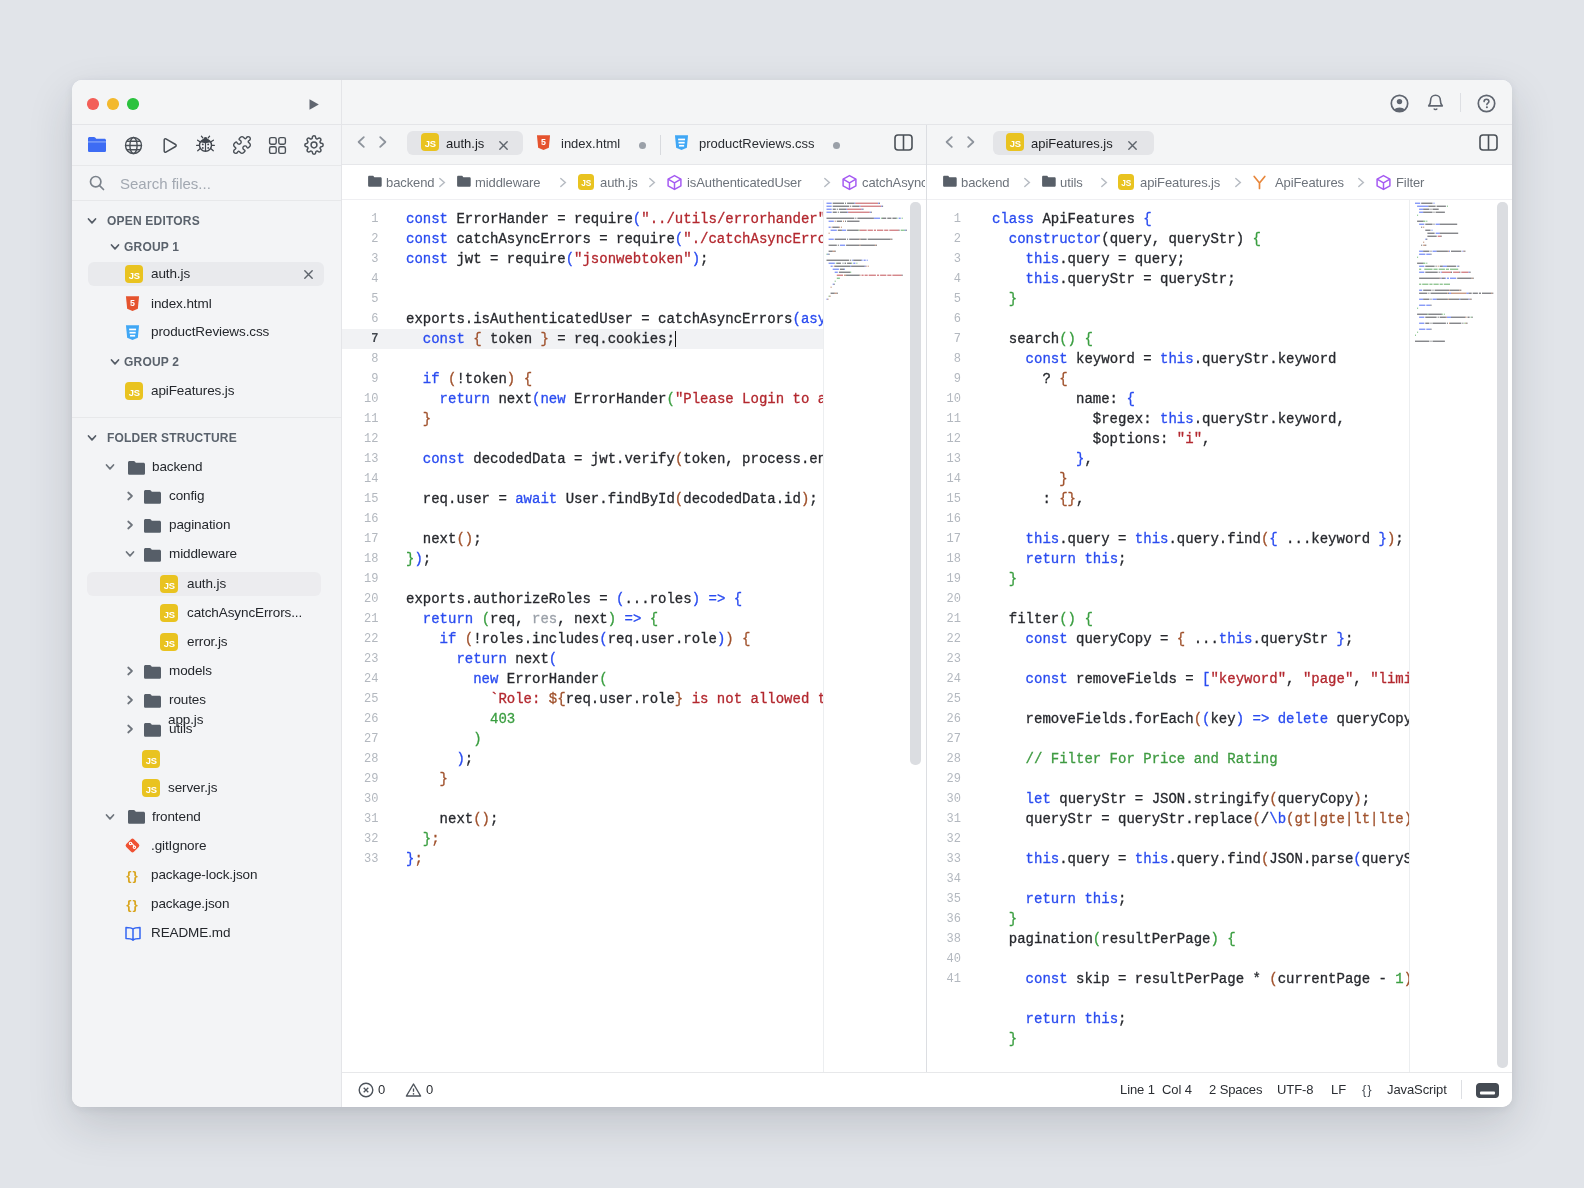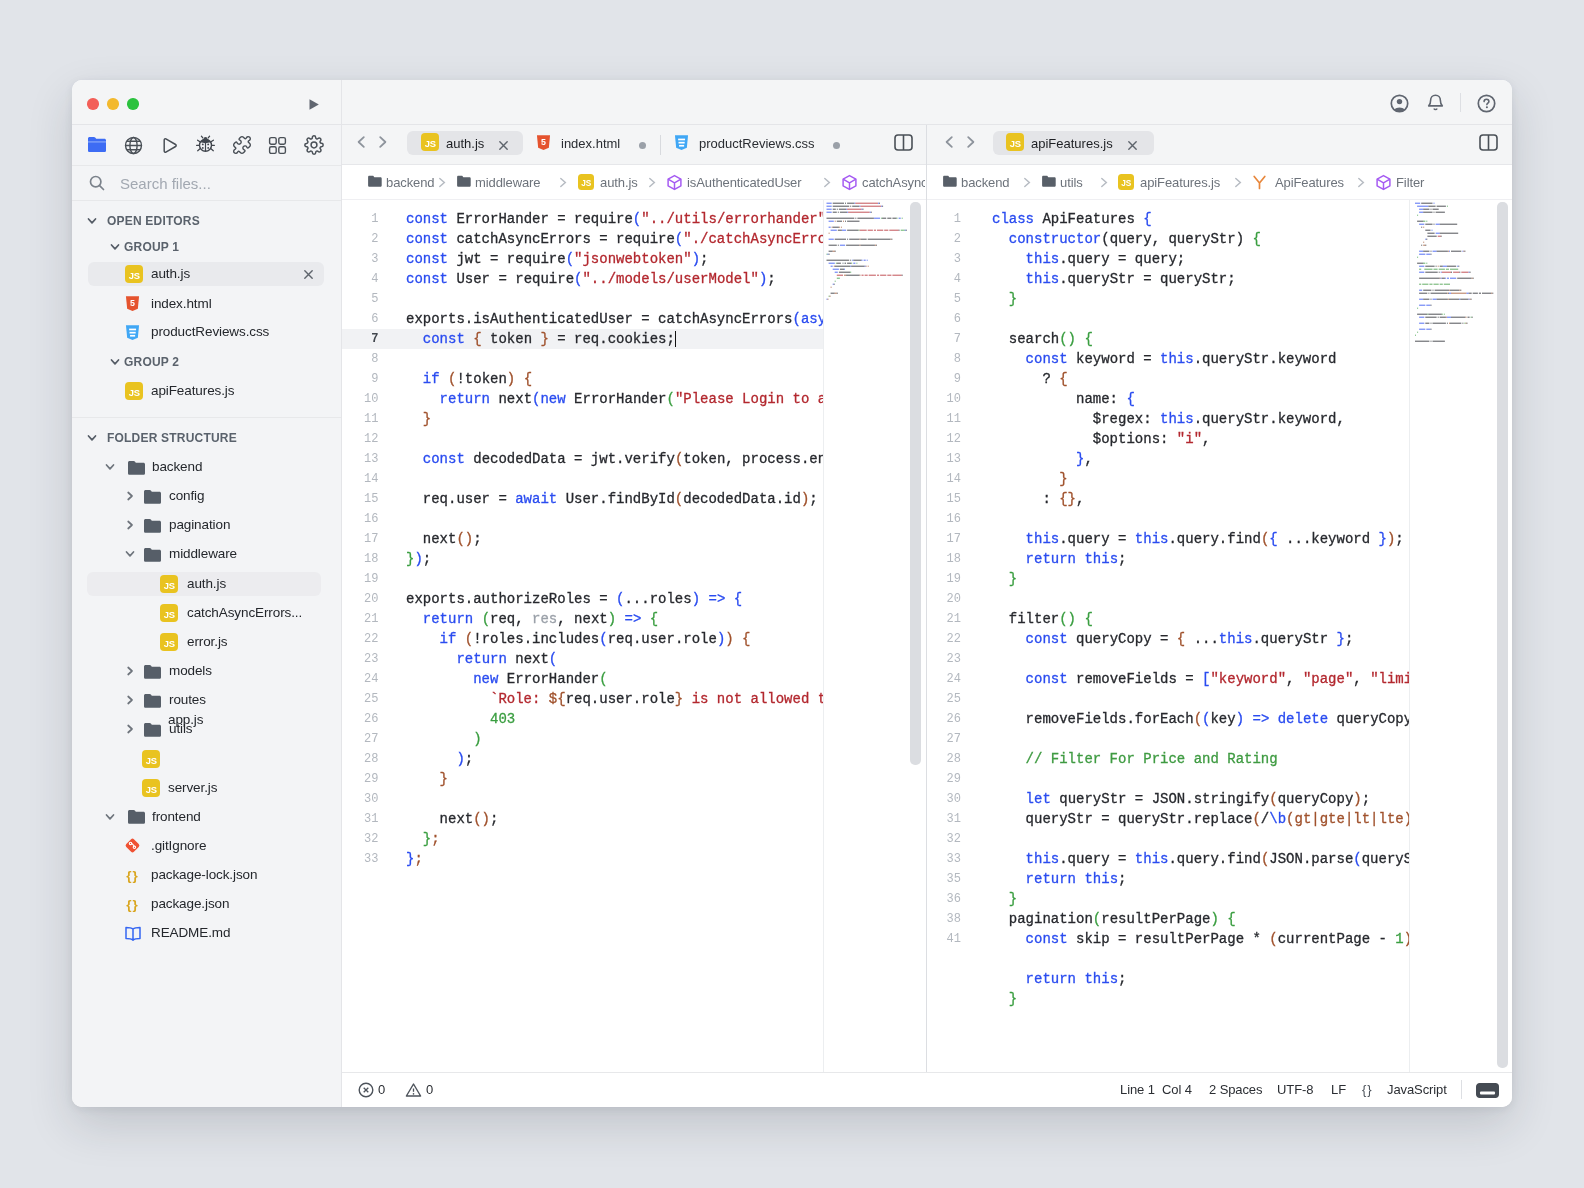--- a/index.html
+++ b/index.html
@@ -345,21 +345,21 @@
         <path d="M8.5 1.6 L14.9 5.2 V11.8 L8.5 15.4 L2.1 11.8 V5.2 Z"></path>
         <path d="M2.1 5.2 L8.5 8.8 L14.9 5.2 M8.5 8.8 V15.4"></path>
       </g>
     </svg>
   <div class="abs bc" style="left:790px;top:86px;line-height:33px;width:63px;overflow:hidden;white-space:nowrap">catchAsyncErrors</div>
 
   <div class="code" style="left:269.5px;width:481px;height:872px;padding-top:9px">
 <div class="row"><span class="ln" style="width:37px">1</span><span class="cd" style="padding-left:27.5px"><i class="kw">const</i><i class="t"> ErrorHander = require</i><i class="b1">(</i><i class="s">"../utils/errorhander"</i></span></div>
 <div class="row"><span class="ln" style="width:37px">2</span><span class="cd" style="padding-left:27.5px"><i class="kw">const</i><i class="t"> catchAsyncErrors = require</i><i class="b1">(</i><i class="s">"./catchAsyncErrors"</i></span></div>
 <div class="row"><span class="ln" style="width:37px">3</span><span class="cd" style="padding-left:27.5px"><i class="kw">const</i><i class="t"> jwt = require</i><i class="b1">(</i><i class="s">"jsonwebtoken"</i><i class="b1">)</i><i class="t">;</i></span></div>
-<div class="row"><span class="ln" style="width:37px">4</span><span class="cd" style="padding-left:27.5px"><i class="kw">const</i><i class="t"> User = require</i><i class="b1">(</i><i class="s">"../models/userModel"</i><i class="b1">)</i><i class="t">;</i></span></div>
+<div class="row"><span class="ln" style="width:37px">4</span></div>
 <div class="row"><span class="ln" style="width:37px">5</span><span class="cd" style="padding-left:27.5px"></span></div>
 <div class="row"><span class="ln" style="width:37px">6</span><span class="cd" style="padding-left:27.5px"><i class="t">exports.isAuthenticatedUser = catchAsyncErrors</i><i class="b1">(</i><i class="kw">async</i></span></div>
 <div class="row cur"><span class="ln" style="width:37px">7</span><span class="cd" style="padding-left:27.5px"><i class="t">  </i><i class="kw">const</i><i class="t"> </i><i class="br">{</i><i class="t"> token </i><i class="br">}</i><i class="t"> = req.cookies;</i></span></div>
 <div class="row"><span class="ln" style="width:37px">8</span><span class="cd" style="padding-left:27.5px"></span></div>
 <div class="row"><span class="ln" style="width:37px">9</span><span class="cd" style="padding-left:27.5px"><i class="t">  </i><i class="kw">if</i><i class="t"> </i><i class="br">(</i><i class="t">!token</i><i class="br">)</i><i class="t"> </i><i class="br">{</i></span></div>
 <div class="row"><span class="ln" style="width:37px">10</span><span class="cd" style="padding-left:27.5px"><i class="t">    </i><i class="kw">return</i><i class="t"> next</i><i class="b1">(</i><i class="kw">new</i><i class="t"> ErrorHander</i><i class="g">(</i><i class="s">"Please Login to access this resource"</i></span></div>
 <div class="row"><span class="ln" style="width:37px">11</span><span class="cd" style="padding-left:27.5px"><i class="t">  </i><i class="br">}</i></span></div>
 <div class="row"><span class="ln" style="width:37px">12</span><span class="cd" style="padding-left:27.5px"></span></div>
 <div class="row"><span class="ln" style="width:37px">13</span><span class="cd" style="padding-left:27.5px"><i class="t">  </i><i class="kw">const</i><i class="t"> decodedData = jwt.verify</i><i class="br">(</i><i class="t">token, process.env.JWT_SECRET</i></span></div>
 <div class="row"><span class="ln" style="width:37px">14</span><span class="cd" style="padding-left:27.5px"></span></div>
@@ -629,23 +629,25 @@
 <div class="row"><span class="ln" style="width:34px">24</span><span class="cd" style="padding-left:31px"><i class="t">    </i><i class="kw">const</i><i class="t"> removeFields = </i><i class="b1">[</i><i class="s">"keyword"</i><i class="t">, </i><i class="s">"page"</i><i class="t">, </i><i class="s">"limit"</i></span></div>
 <div class="row"><span class="ln" style="width:34px">25</span><span class="cd" style="padding-left:31px"></span></div>
 <div class="row"><span class="ln" style="width:34px">26</span><span class="cd" style="padding-left:31px"><i class="t">    removeFields.forEach</i><i class="br">(</i><i class="b1">(</i><i class="t">key</i><i class="b1">)</i><i class="kw"> =&gt;</i><i class="t"> </i><i class="kw">delete</i><i class="t"> queryCopy[key]</i></span></div>
 <div class="row"><span class="ln" style="width:34px">27</span><span class="cd" style="padding-left:31px"></span></div>
 <div class="row"><span class="ln" style="width:34px">28</span><span class="cd" style="padding-left:31px"><i class="t">    </i><i class="c">// Filter For Price and Rating</i></span></div>
 <div class="row"><span class="ln" style="width:34px">29</span><span class="cd" style="padding-left:31px"></span></div>
 <div class="row"><span class="ln" style="width:34px">30</span><span class="cd" style="padding-left:31px"><i class="t">    </i><i class="kw">let</i><i class="t"> queryStr = JSON.stringify</i><i class="br">(</i><i class="t">queryCopy</i><i class="br">)</i><i class="t">;</i></span></div>
 <div class="row"><span class="ln" style="width:34px">31</span><span class="cd" style="padding-left:31px"><i class="t">    queryStr = queryStr.replace</i><i class="br">(</i><i class="t">/</i><i class="kw">\b</i><i class="br">(gt|gte|lt|lte)</i></span></div>
 <div class="row"><span class="ln" style="width:34px">32</span><span class="cd" style="padding-left:31px"></span></div>
 <div class="row"><span class="ln" style="width:34px">33</span><span class="cd" style="padding-left:31px"><i class="t">    </i><i class="kw">this</i><i class="t">.query = </i><i class="kw">this</i><i class="t">.query.find</i><i class="br">(</i><i class="t">JSON.parse</i><i class="b1">(</i><i class="t">queryStr</i></span></div>
+<div class="row"><span class="ln" style="width:34px">34</span><span class="cd" style="padding-left:31px"></span></div>
 <div class="row"><span class="ln" style="width:34px">35</span><span class="cd" style="padding-left:31px"><i class="t">    </i><i class="kw">return</i><i class="t"> </i><i class="kw">this</i><i class="t">;</i></span></div>
 <div class="row"><span class="ln" style="width:34px">36</span><span class="cd" style="padding-left:31px"><i class="t">  </i><i class="g">}</i></span></div>
 <div class="row"><span class="ln" style="width:34px">38</span><span class="cd" style="padding-left:31px"><i class="t">  pagination</i><i class="g">(</i><i class="t">resultPerPage</i><i class="g">)</i><i class="t"> </i><i class="g">{</i></span></div>
+<div class="row"><span class="ln" style="width:34px">40</span><span class="cd" style="padding-left:31px"></span></div>
 <div class="row"><span class="ln" style="width:34px">41</span><span class="cd" style="padding-left:31px"><i class="t">    </i><i class="kw">const</i><i class="t"> skip = resultPerPage * </i><i class="br">(</i><i class="t">currentPage - </i><i class="num">1</i><i class="br">)</i></span></div>
 <div class="row"><span class="ln" style="width:34px"></span><span class="cd" style="padding-left:31px"></span></div>
 <div class="row"><span class="ln" style="width:34px"></span><span class="cd" style="padding-left:31px"><i class="t">    </i><i class="kw">return</i><i class="t"> </i><i class="kw">this</i><i class="t">;</i></span></div>
 <div class="row"><span class="ln" style="width:34px"></span><span class="cd" style="padding-left:31px"><i class="t">  </i><i class="g">}</i></span></div>
   </div>
   <div class="vline" style="left:1337px;top:120px;width:1px;height:872px;background:#eceef0"></div>
   <svg class="abs" style="left:1337.5px;top:120px" width="102" height="872" viewBox="1337.5 120 102 872">
 <rect x="1342.5" y="122.6" width="5.2" height="1.3" fill="#2a4cf0" fill-opacity="0.62"></rect>
 <rect x="1348.7" y="122.6" width="11.3" height="1.3" fill="#27292e" fill-opacity="0.62"></rect>
 <rect x="1361.0" y="122.6" width="1.0" height="1.3" fill="#2a4cf0" fill-opacity="0.62"></rect>

